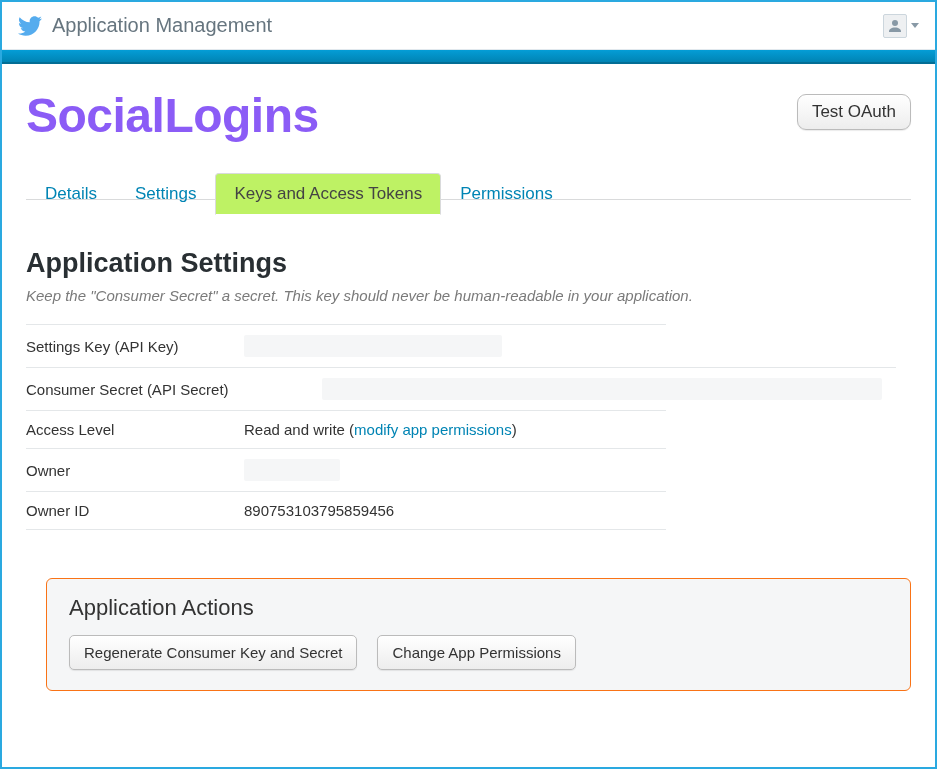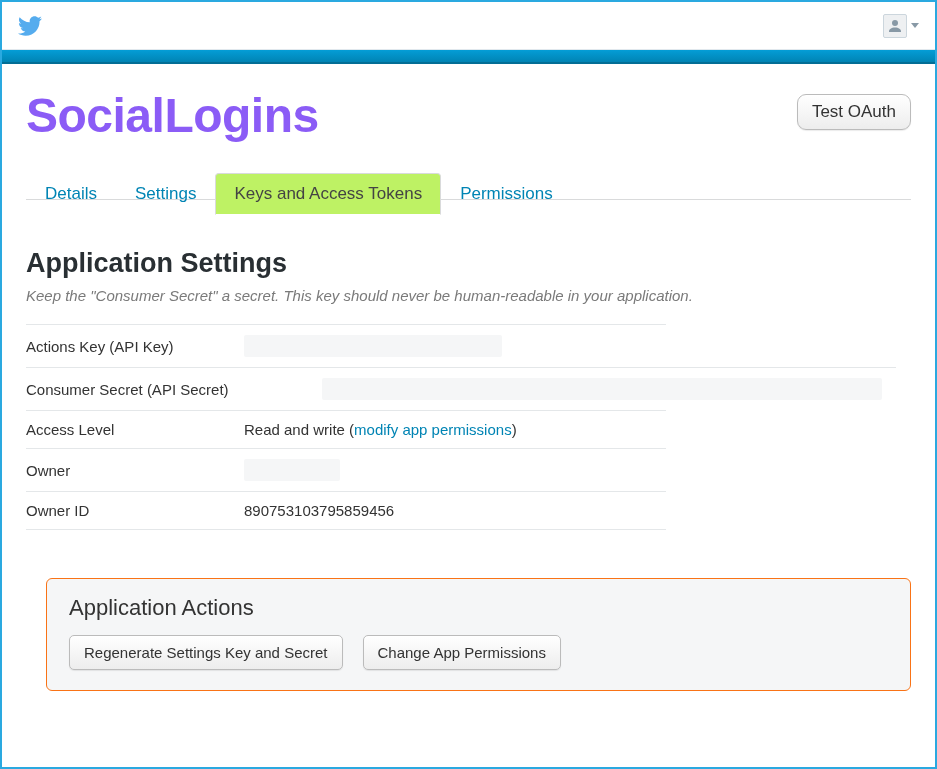--- a/index.html
+++ b/index.html
@@ -165,20 +165,21 @@
 </head>
 <body>
 
 <div class="topbar">
   <div class="topbar-left">
     <span class="bird-icon">
       <svg viewBox="0 0 24 24">
           <path d="M23.954 4.569c-.885.392-1.83.656-2.825.775 1.014-.608 1.794-1.574 2.163-2.724-.951.564-2.005.974-3.127 1.195-.897-.957-2.178-1.555-3.594-1.555-2.72 0-4.924 2.204-4.924 4.924 0 .386.044.762.127 1.124C7.691 8.094 4.066 6.13 1.64 3.161c-.423.724-.666 1.562-.666 2.475 0 1.708.87 3.216 2.188 4.099-.807-.026-1.566-.248-2.228-.616v.062c0 2.385 1.693 4.374 3.946 4.827-.413.112-.849.171-1.296.171-.317 0-.626-.03-.928-.088.627 1.956 2.445 3.379 4.6 3.419-1.68 1.318-3.809 2.105-6.102 2.105-.396 0-.787-.023-1.175-.069 2.179 1.397 4.768 2.213 7.557 2.213 9.054 0 14-7.496 14-13.986 0-.209-.006-.423-.015-.633.962-.695 1.8-1.562 2.46-2.549z"></path>
         </svg>
     </span>
+    <span class="topbar-title">Application Management</span>
   </div>
   <div class="topbar-right">
     <span class="avatar">
       <svg viewBox="0 0 24 24">
           <circle cx="12" cy="8" r="4"></circle>
           <path d="M12 14c-5 0-8 2.5-8 5v1h16v-1c0-2.5-3-5-8-5z"></path>
         </svg>
     </span>
     <span class="caret-down"></span>
   </div>
@@ -198,21 +199,21 @@
     <div class="tab">Settings</div>
     <div class="tab active">Keys and Access Tokens</div>
     <div class="tab">Permissions</div>
   </div>
 
   <h2 class="section-heading">Application Settings</h2>
   <p class="section-note">Keep the "Consumer Secret" a secret. This key should never be human-readable in your application.</p>
 
   <div class="settings-table">
     <div class="settings-row">
-      <div class="settings-label">Actions Key (API Key)</div>
+      <div class="settings-label">Settings Key (API Key)</div>
       <div class="redacted-sm"></div>
     </div>
     <div class="settings-row" style="width:870px;">
       <div class="settings-label" style="width:296px">Consumer Secret (API Secret)</div>
       <div class="redacted-lg"></div>
     </div>
     <div class="settings-row">
       <div class="settings-label">Access Level</div>
       <div class="settings-value">
         <span>Read and write (</span><span class="link">modify app permissions</span><span>)</span>
@@ -224,18 +225,18 @@
     </div>
     <div class="settings-row">
       <div class="settings-label">Owner ID</div>
       <div class="settings-value">890753103795859456</div>
     </div>
   </div>
 
   <div class="actions-panel">
     <h3 class="actions-heading">Application Actions</h3>
     <div class="actions-buttons">
-      <button class="btn">Regenerate Settings Key and Secret</button>
+      <button class="btn">Regenerate Consumer Key and Secret</button>
       <button class="btn">Change App Permissions</button>
     </div>
   </div>
 
 </div>
 
 </body></html>

